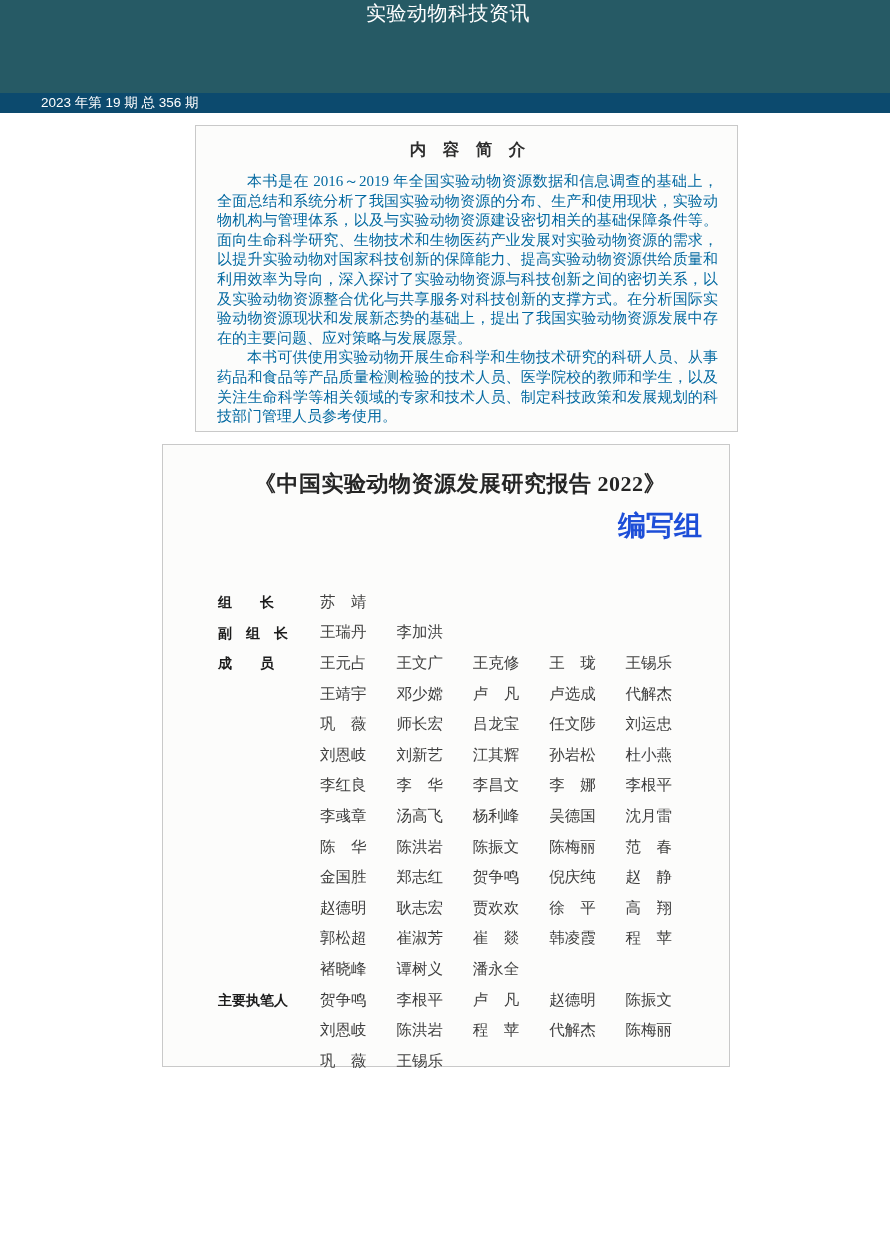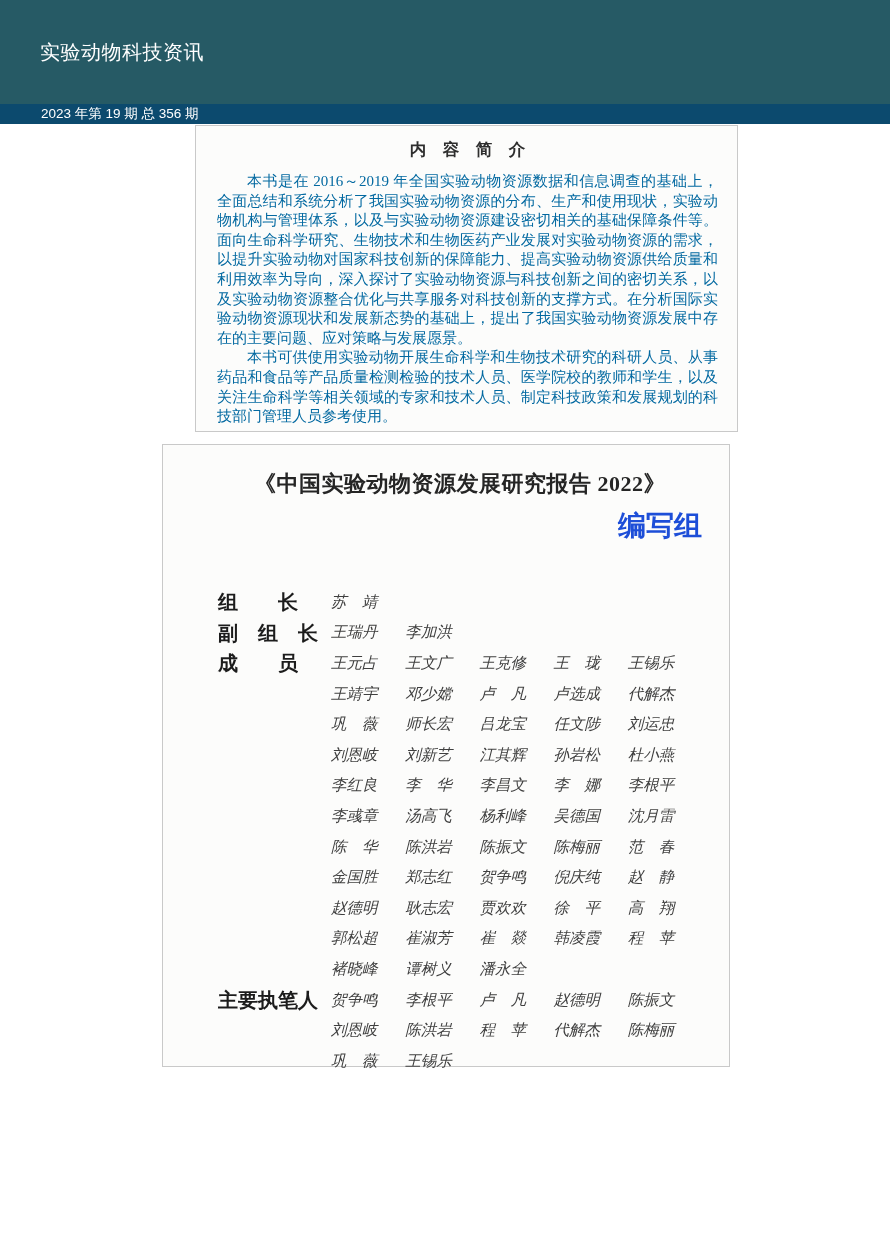--- a/index.html
+++ b/index.html
@@ -6,27 +6,28 @@
   html,body { width:890px; }
   body {
     height:1258px;
     background:#ffffff;
     font-family:"Liberation Sans", sans-serif;
     position:relative;
     overflow:hidden;
   }
   
   .masthead {
-    height:104px;
+    height:93px;
     background:#265A65;
     color:#ffffff;
     display:flex;
     align-items:center;
     justify-content:space-between;
     padding:0 34px 0 40px;
+    flex-direction:column;
   }
   .brand { font-size:20px; letter-spacing:0.5px; }
   .mast-date { font-size:21px; }
   .issue-bar {
     height:20px;
     background:#0c4a6e;
     color:#ffffff;
     display:flex;
     align-items:center;
     padding-left:41px;
@@ -78,33 +79,32 @@
     color:#1d4ed8;
     margin-top:8px;
   }
   .roster { margin-top:42px; }
   .roster-section { display:flex; align-items:flex-start; }
   .roster-label {
     width:100px;
     flex:0 0 100px;
     font-family:"Liberation Sans",sans-serif;
     font-weight:700;
-    font-size:20px;
+    font-size:14px;
     color:#1C1C1C;
     line-height:30.6px;
     white-space:pre;
   }
   .roster-names {
     flex:1;
     display:grid;
     grid-template-columns:repeat(5, 1fr);
     grid-auto-rows:30.6px;
     align-items:center;
-    margin-left:13px;
-    font-style:italic;
+    margin-left:2px;
   }
   .roster-name {
     font-size:15.5px;
     color:#3F3F3F;
     white-space:pre;
   }
 </style>
 </head>
 <body>
 

